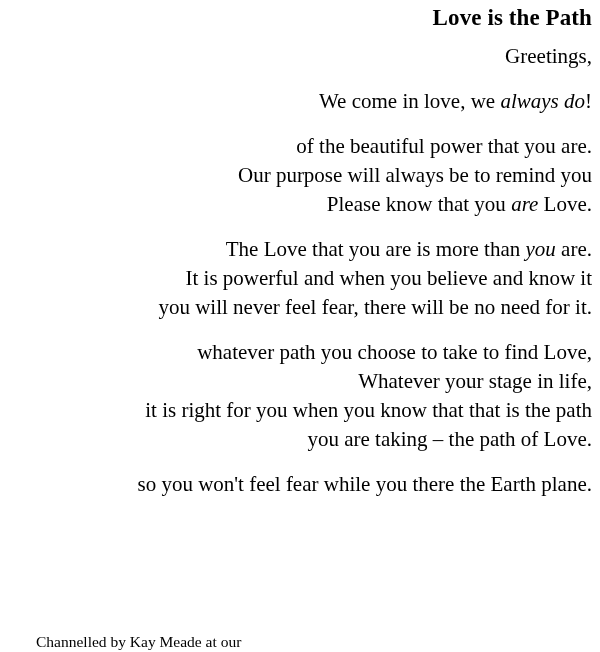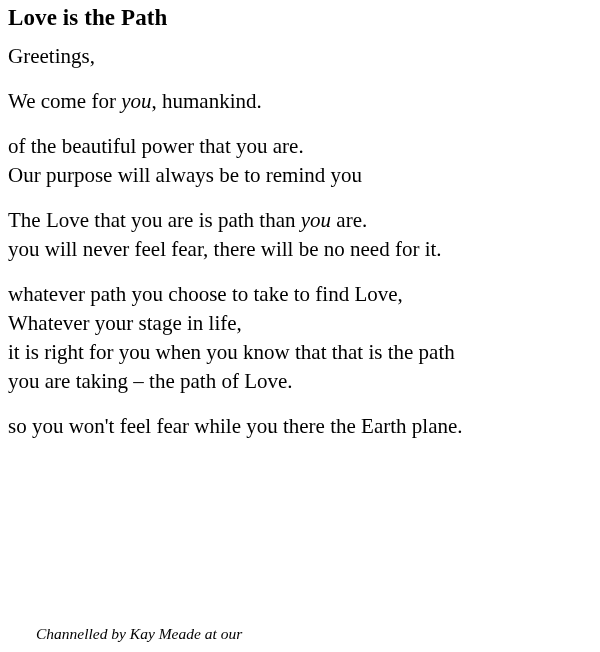--- a/index.html
+++ b/index.html
@@ -13,20 +13,21 @@
     font-family: "Liberation Serif", "DejaVu Serif", serif;
     color: #000000;
     overflow: hidden;
   }
   .page {
     width: 600px;
     height: 652px;
     box-sizing: border-box;
     padding: 4px 8px 0 8px;
     position: relative;
+    text-align: right;
   }
   .title {
     font-family: "Liberation Serif", "DejaVu Serif", serif;
     font-weight: bold;
     font-size: 23px;
     line-height: 28px;
     margin: 0 0 10px 0;
     letter-spacing: 0.1px;
   }
   .para {
@@ -38,48 +39,49 @@
     display: block;
     white-space: pre;
     font-family: Liberation Serif, serif;
   }
   em {
     font-style: italic;
   }
   .signature {
     position: absolute;
     left: 36px;
-    bottom: 8px;
+    bottom: 0;
     font-size: 15.5px;
     line-height: 21px;
-    font-style: italic;
   }
   .signature .line {
     display: block;
     white-space: pre;
   }
 </style>
 </head>
 <body>
 
 <div class="page">
   <h1 class="title">Love is the Path</h1>
   <div id="body-container">
       <p class="para">
         <span class="line"><span>Greetings,</span></span>
       </p>
       <p class="para">
-        <span class="line"><span>We come for </span><em>you</em><span>, humankind.</span></span>
+        <span class="line"><span>We come in love, we </span><em>always do</em><span>!</span></span>
       </p>
       <p class="para">
         <span class="line"><span>of the beautiful power that you are.</span></span>
         <span class="line"><span>Our purpose will always be to remind you</span></span>
+        <span class="line"><span>Please know that you </span><em>are</em><span> Love.</span></span>
       </p>
       <p class="para">
-        <span class="line"><span>The Love that you are is path than </span><em>you</em><span> are.</span></span>
+        <span class="line"><span>The Love that you are is more than </span><em>you</em><span> are.</span></span>
+        <span class="line"><span>It is powerful and when you believe and know it</span></span>
         <span class="line"><span>you will never feel fear, there will be no need for it.</span></span>
       </p>
       <p class="para">
         <span class="line"><span>whatever path you choose to take to find Love,</span></span>
         <span class="line"><span>Whatever your stage in life,</span></span>
         <span class="line"><span>it is right for you when you know that that is the path</span></span>
         <span class="line"><span>you are taking – the path of Love.</span></span>
       </p>
       <p class="para">
         <span class="line"><span>so you won't feel fear while you there the Earth plane.</span></span>

